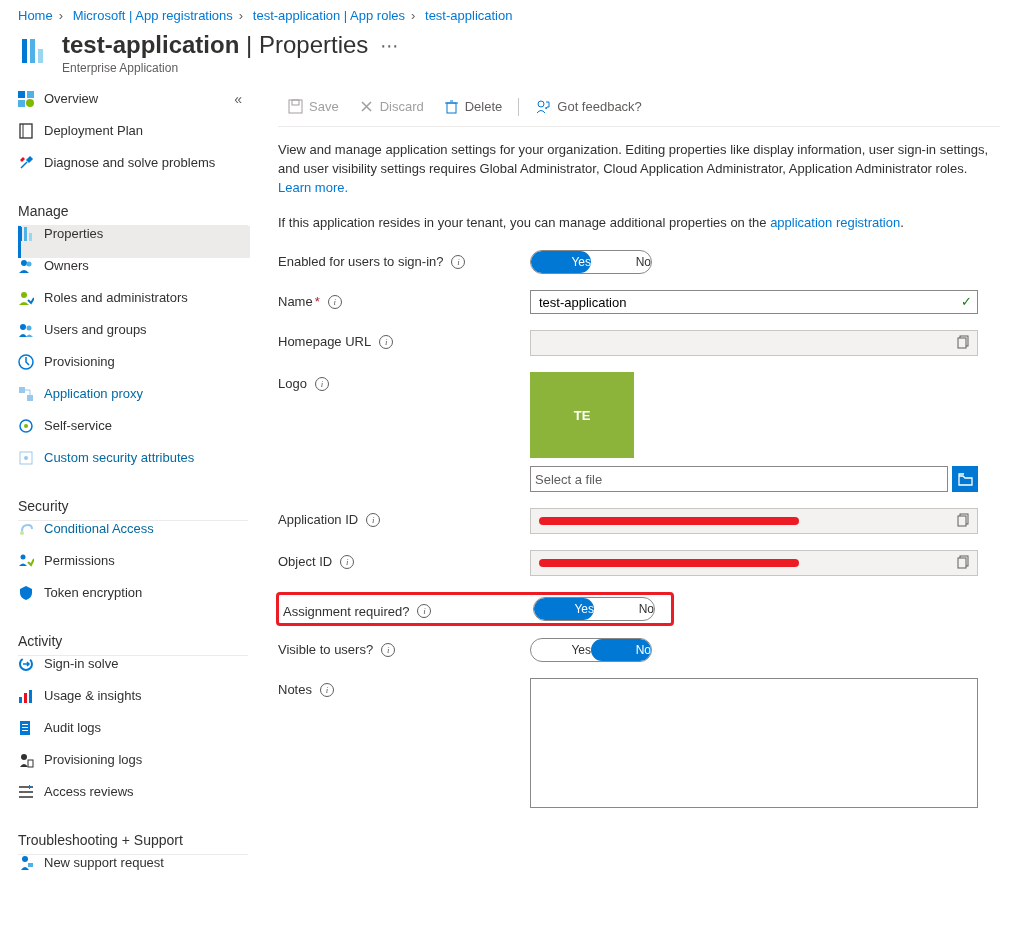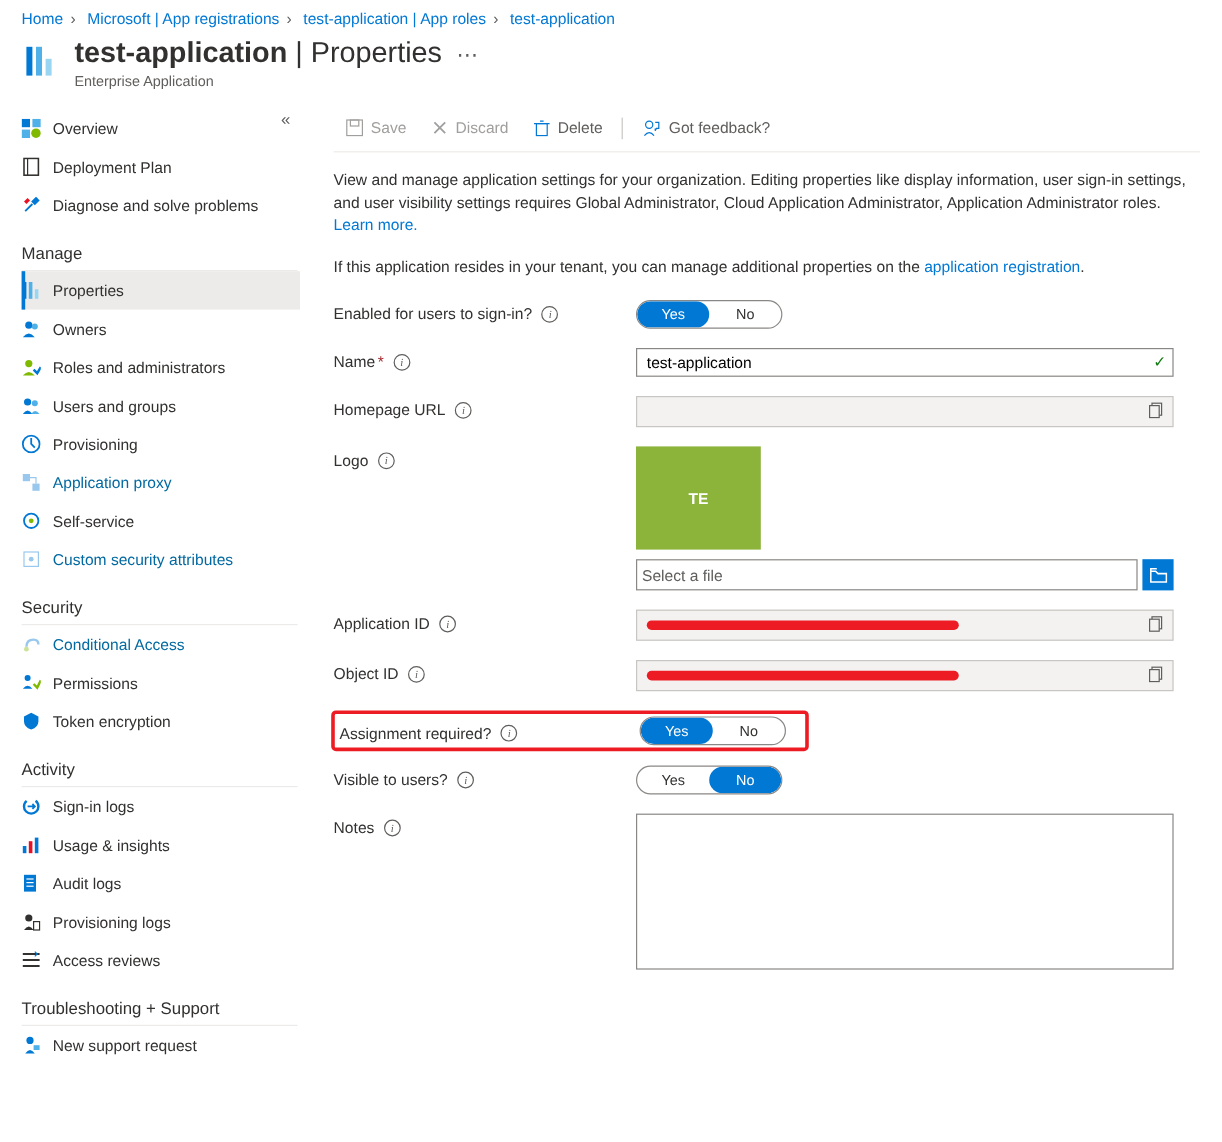--- a/index.html
+++ b/index.html
@@ -13,21 +13,21 @@
   .header-logo { width: 32px; height: 32px; margin-right: 12px; margin-top: 4px; display:flex; align-items:center; justify-content:center;}
   .header-title { font-size: 24px; font-weight: 600; color: #323130; }
   .header-title .thin { font-weight: 300; }
   .header-sub { font-size: 12px; color: #605e5c; margin-top: 2px; }
   .header-dots { margin-left: 12px; color: #605e5c; font-size: 18px; letter-spacing: 1px; margin-top:4px;}
 
   .layout { display: flex; }
   .sidebar { width: 250px; flex: 0 0 250px; padding: 4px 0 20px 18px; position: relative; }
   .collapse { position: absolute; right: 0; top: 0; color: #605e5c; font-size: 14px; padding: 4px 8px; cursor:pointer;}
   .nav-group-title { font-size: 14px; font-weight: 400; color: #323130; padding: 10px 0 6px; border-bottom: 1px solid #edebe9; margin-right: 2px; margin-top: 6px;}
-  .nav-item { display: flex; align-items: center; height: 32px; padding: 0 8px 0 0; cursor: pointer; color: #323130; font-size: 13px;}
+  .nav-item { display: flex; height: 32px; padding: 0 8px 0 0; cursor: pointer; color: #323130; font-size: 13px;}
   .nav-item.active { background: #edebe9; }
   .nav-item.active::before { content:""; width:3px; height:32px; background:#0078d4; position:absolute; left:18px;}
   .nav-item.disabled { color: #0369a1; cursor: default; }
   .nav-icon { width: 16px; height: 16px; margin-right: 10px; display: inline-flex; align-items:center; justify-content:center; flex:0 0 16px;}
 
   .main { flex: 1; padding: 0 18px 30px 28px; }
   .toolbar { display: flex; align-items: center; height: 40px; border-bottom: 1px solid #edebe9; margin-bottom: 14px; }
   .tb-btn { display: inline-flex; align-items: center; height: 100%; padding: 0 10px; color: #605e5c; cursor: pointer; font-size: 13px;}
   .tb-btn.disabled { color: #a19f9d; cursor: default; }
   .tb-btn svg, .tb-btn .ico { margin-right: 6px; }
@@ -36,21 +36,21 @@
   .desc { color: #323130; line-height: 1.45; margin-bottom: 16px; }
   .desc2 { margin-bottom: 18px; line-height:1.45;}
 
   .form-row { display: flex; align-items: flex-start; margin-bottom: 16px; }
   .form-label { width: 252px; flex: 0 0 252px; display: flex; align-items: center; font-size: 13px; color: #323130; padding-top:4px;}
   .req { color: #a4262c; margin-left: 2px; }
   .info { width:14px; height:14px; border:1px solid #605e5c; border-radius:50%; display:inline-flex; align-items:center; justify-content:center; font-size:9px; color:#605e5c; margin-left:8px; font-style:italic; font-family:Georgia,serif;}
   .form-ctrl { flex: 1; }
 
   .toggle { display: inline-flex; border: 1px solid #8a8886; border-radius: 20px; overflow: hidden; height: 24px; }
-  .toggle span { width: 60px; text-align: center; line-height: 22px; font-size: 12px; color: #323130; cursor:pointer;}
+  .toggle span { width: 60px; text-align: right; line-height: 22px; font-size: 12px; color: #323130; cursor:pointer;}
   .toggle span.on { background: #0078d4; color: #fff; border-radius: 20px;}
   
   .txt { width: 100%; max-width: 448px; height: 24px; border: 1px solid #8a8886; padding: 0 28px 0 8px; font-size: 13px; position:relative;}
   .txt-wrap { position: relative; max-width: 448px; }
   .txt-wrap .chk { position:absolute; right:6px; top:4px; color:#107c10;}
   
   .ro { width:100%; max-width:448px; height:26px; background:#f3f2f1; border:1px solid #c8c6c4; position:relative; display:flex; align-items:center; padding:0 28px 0 8px;}
   .ro .copy { position:absolute; right:6px; top:4px; color:#605e5c; cursor:pointer;}
   .redact { height:8px; background:#ed1c24; border-radius:4px; width:260px;}
 
@@ -236,21 +236,21 @@
     </div>
 
     <div class="nav-group-title">Activity</div>
     <div class="nav-item">
       <span class="nav-icon">
           <svg width="16" height="16">
             <circle cx="8" cy="8" r="6" fill="none" stroke="#0078d4" stroke-width="2" stroke-dasharray="24 8"></circle>
             <path d="M5 8 L11 8 M9 6 L11 8 L9 10" stroke="#0078d4" fill="none" stroke-width="1.5"></path>
           </svg>
         </span>
-      <span>Sign-in logs</span>
+      <span>Sign-in solve</span>
     </div>
     <div class="nav-item">
       <span class="nav-icon">
           <svg width="16" height="16">
             <rect x="1" y="9" width="3" height="6" fill="#0078d4"></rect>
             <rect x="6" y="5" width="3" height="10" fill="#e81123"></rect>
             <rect x="11" y="2" width="3" height="13" fill="#0078d4"></rect>
           </svg>
         </span>
       <span>Usage &amp; insights</span>

